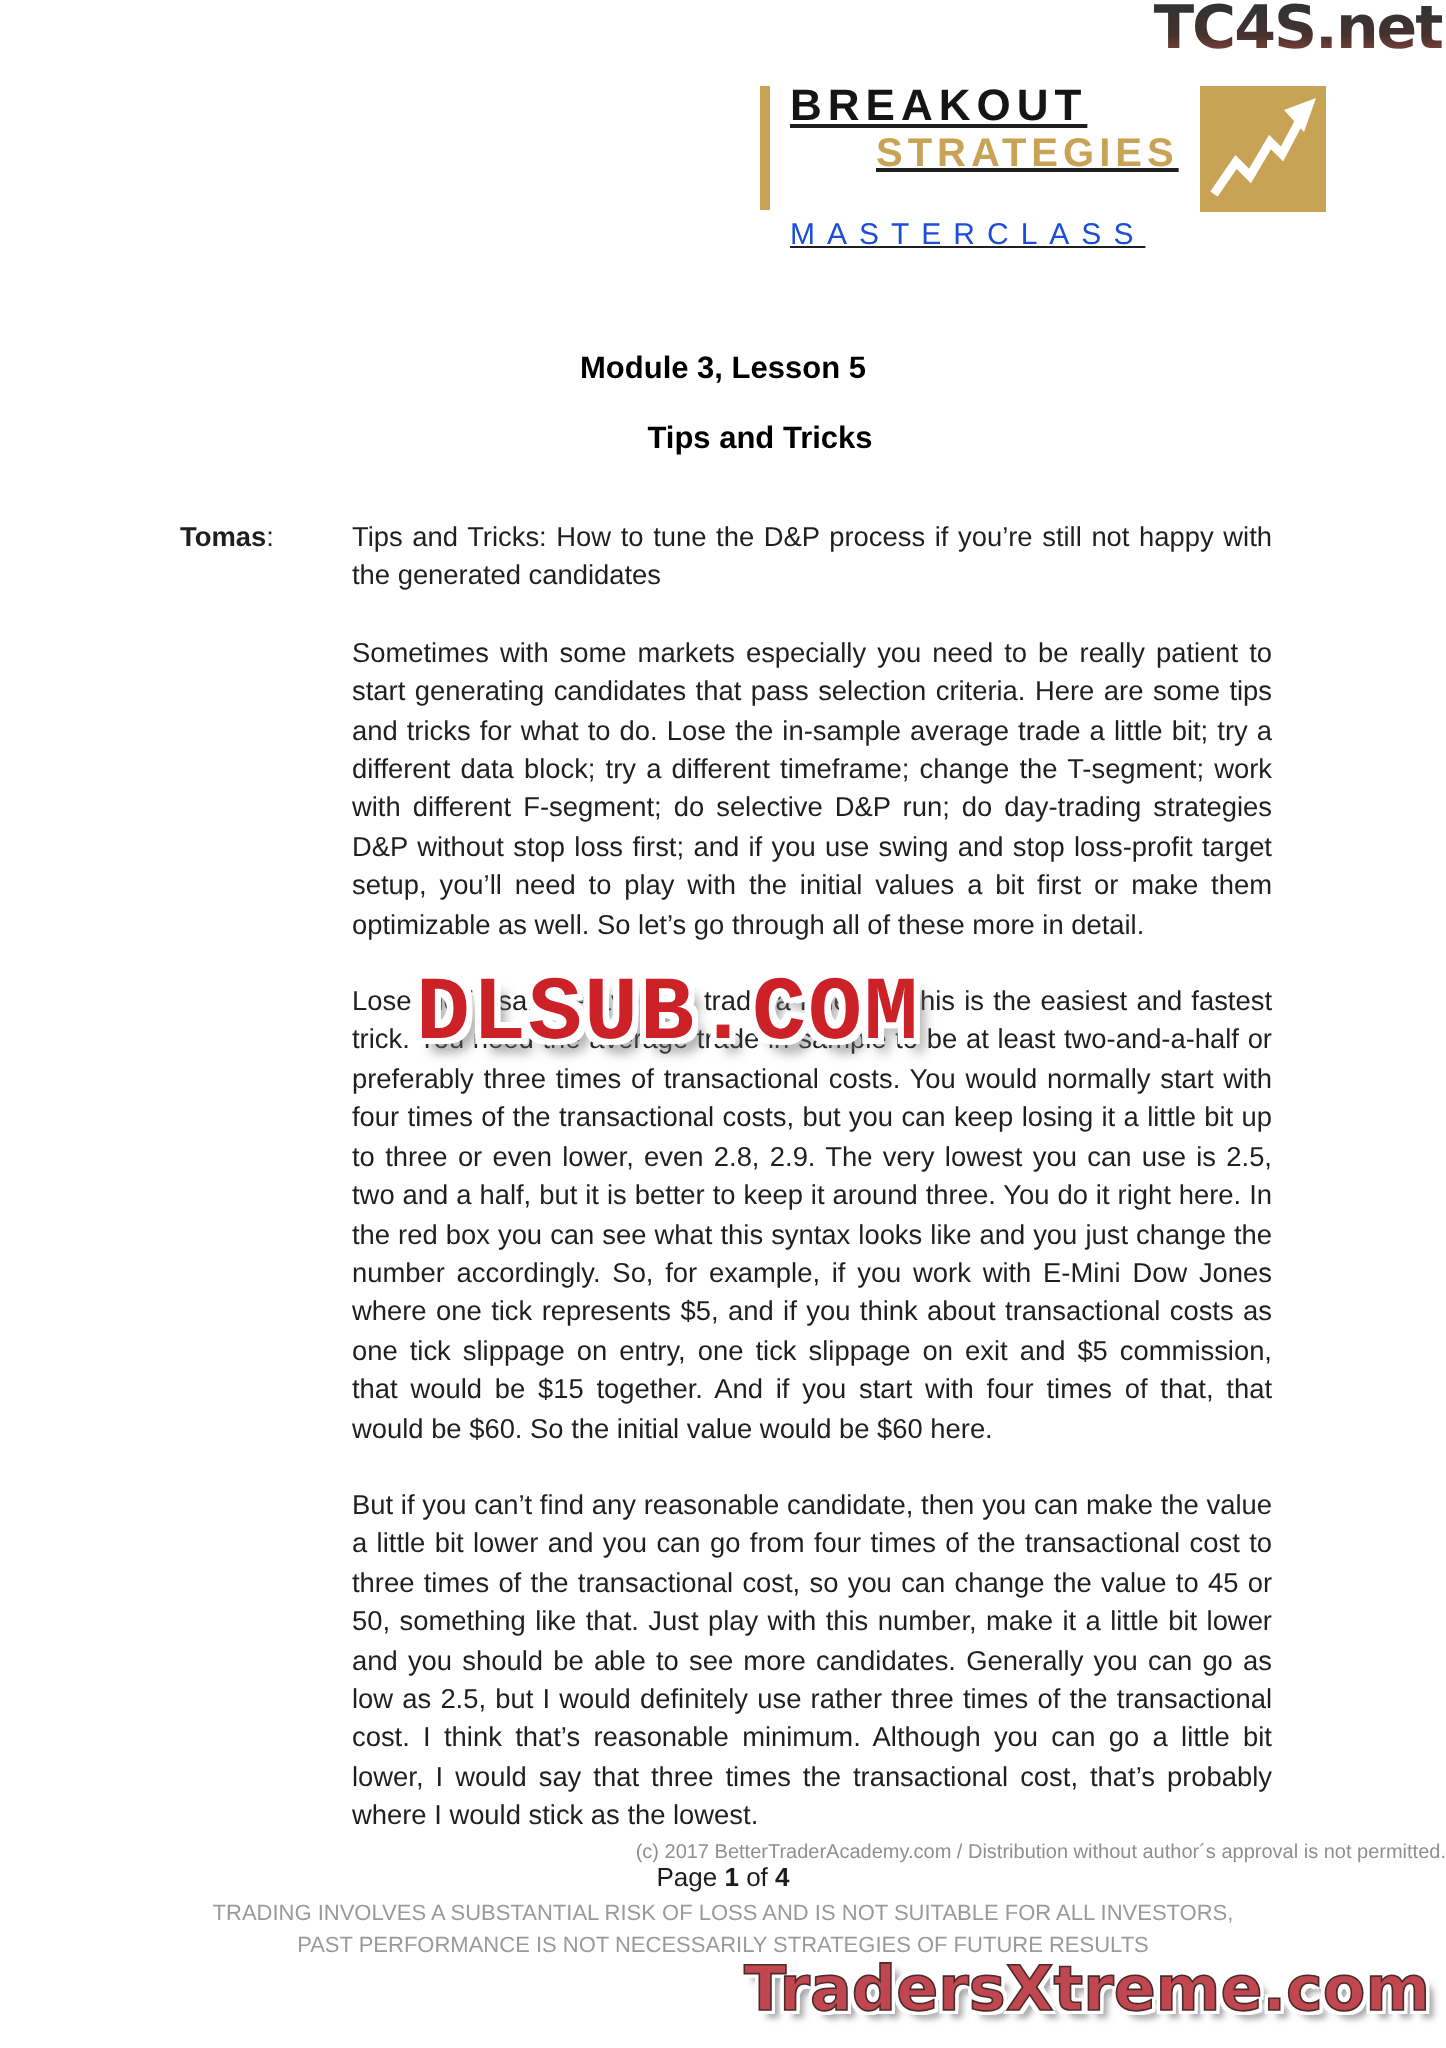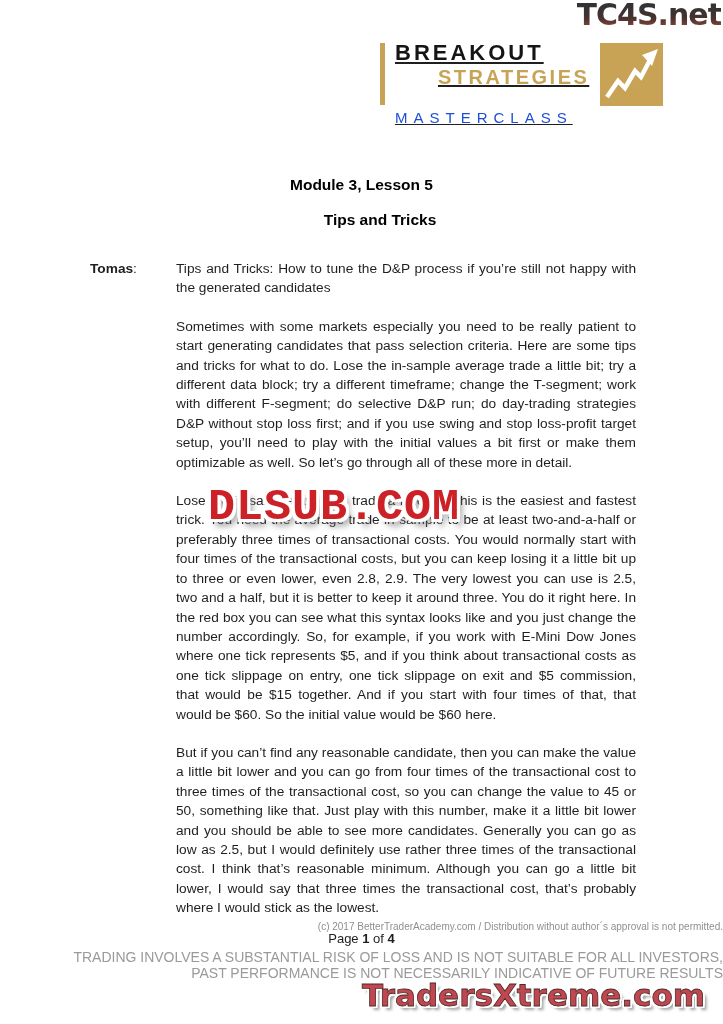--- a/index.html
+++ b/index.html
@@ -64,25 +64,25 @@
     text-shadow:
       -3px -3px 0 #fff, 3px -3px 0 #fff, -3px 3px 0 #fff, 3px 3px 0 #fff,
       0 -3px 0 #fff, 0 3px 0 #fff, -3px 0 0 #fff, 3px 0 0 #fff,
       5px 7px 6px rgba(110,110,110,0.65);
   }
 
   
   .page-num{position:absolute;top:889px;left:0;width:100%;text-align:center;font-size:13px;color:#1d1d1d;margin-top:42px;}
   .page-num b{font-weight:bold;}
   .copyright{position:absolute;top:921px;left:0;width:100%;text-align:right;font-size:10px;color:#8f8f8f;}
-  .disclaimer{position:absolute;top:949px;left:0;width:100%;text-align:right;font-size:14px;line-height:16px;color:#9a9a9a;}
+  .disclaimer{position:absolute;top:949px;left:0;width:100%;text-align:center;font-size:11px;line-height:16px;color:#9a9a9a;}
 
   
   .tradersx{
-    position:absolute;top:977px;right:18px;
+    position:absolute;top:977px;right:8px;
     font-family:"DejaVu Sans", sans-serif;
     font-weight:bold;
     font-size:31px;
     letter-spacing:0px;
     color:#c0474f;
     -webkit-text-stroke:0.8px #4a2a2a;
     white-space:nowrap;
     text-shadow:
       -2px -2px 0 #fff, 2px -2px 0 #fff, -2px 2px 0 #fff, 2px 2px 0 #fff,
       0 -2px 0 #fff, 0 2px 0 #fff, -2px 0 0 #fff, 2px 0 0 #fff,
@@ -127,18 +127,18 @@
   </div>
 
   <div class="dlsub">DLSUB.COM</div>
 
   <div class="page-num"><span>Page </span><b>1</b><span> of </span><b>4</b></div>
 
   <div class="copyright">(c) 2017 BetterTraderAcademy.com / Distribution without author´s approval is not permitted.</div>
 
   <div class="disclaimer">
     <div>TRADING INVOLVES A SUBSTANTIAL RISK OF LOSS AND IS NOT SUITABLE FOR ALL INVESTORS,</div>
-    <div>PAST PERFORMANCE IS NOT NECESSARILY INDICATIVE OF FUTURE RESULTS</div>
+    <div>PAST PERFORMANCE IS NOT NECESSARILY STRATEGIES OF FUTURE RESULTS</div>
   </div>
 
   <div class="tradersx">TradersXtreme.com</div>
 
 </div>
 
 </body></html>

